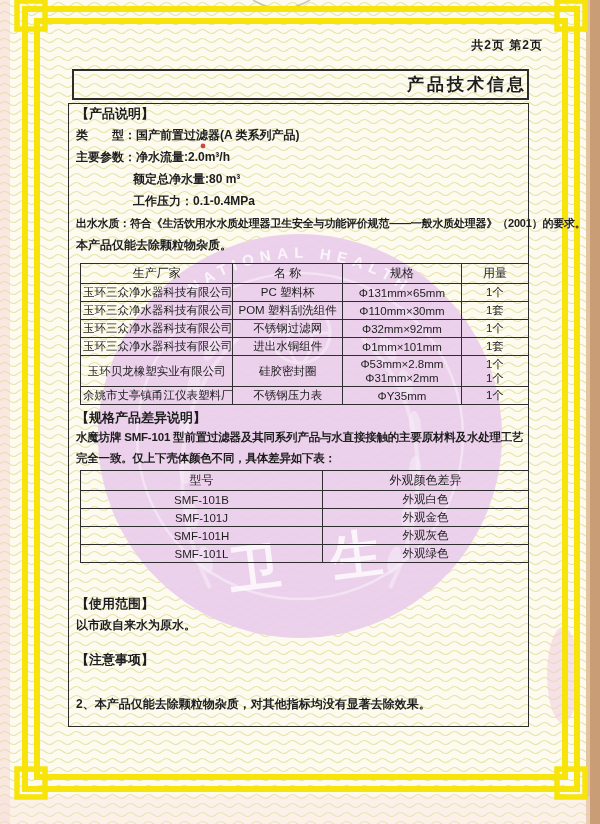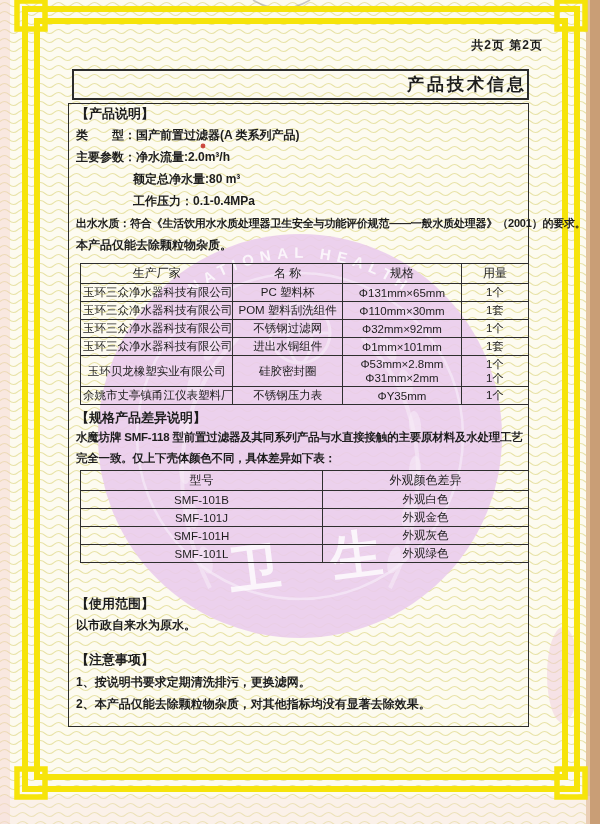--- a/index.html
+++ b/index.html
@@ -187,21 +187,21 @@
           <tr>
             <td>余姚市丈亭镇甬江仪表塑料厂</td>
             <td>不锈钢压力表</td>
             <td>ΦY35mm</td>
             <td>1个</td>
           </tr>
         </tbody>
     </table>
 
     <div class="line heading" style="top:410px;">【规格产品差异说明】</div>
-    <div class="line wrap" style="top:427px;">水魔坊牌 SMF-118 型前置过滤器及其同系列产品与水直接接触的主要原材料及水处理工艺完全一致。仅上下壳体颜色不同，具体差异如下表：</div>
+    <div class="line wrap" style="top:427px;">水魔坊牌 SMF-101 型前置过滤器及其同系列产品与水直接接触的主要原材料及水处理工艺完全一致。仅上下壳体颜色不同，具体差异如下表：</div>
 
     <table id="diff-table">
       <colgroup>
           <col style="width:54%">
           <col style="width:46%">
         </colgroup>
       <thead>
         <tr>
           <th>型号</th>
           <th>外观颜色差异</th>
@@ -224,17 +224,16 @@
             <td>SMF-101L</td>
             <td>外观绿色</td>
           </tr>
         </tbody>
     </table>
 
     <div class="line" style="top:618px;">以市政自来水为原水。</div>
     <div class="line heading" style="top:596px;">【使用范围】</div>
 
     <div class="line heading" style="top:653px;font-family:Liberation Mono, monospace;">【注意事项】</div>
-    <div class="line" style="top:675px;">1、按说明书要求定期清洗排污，更换滤网。</div>
     <div class="line" style="top:697px;">2、本产品仅能去除颗粒物杂质，对其他指标均没有显著去除效果。</div>
 
   </div>
 </div>
 
 </body></html>

